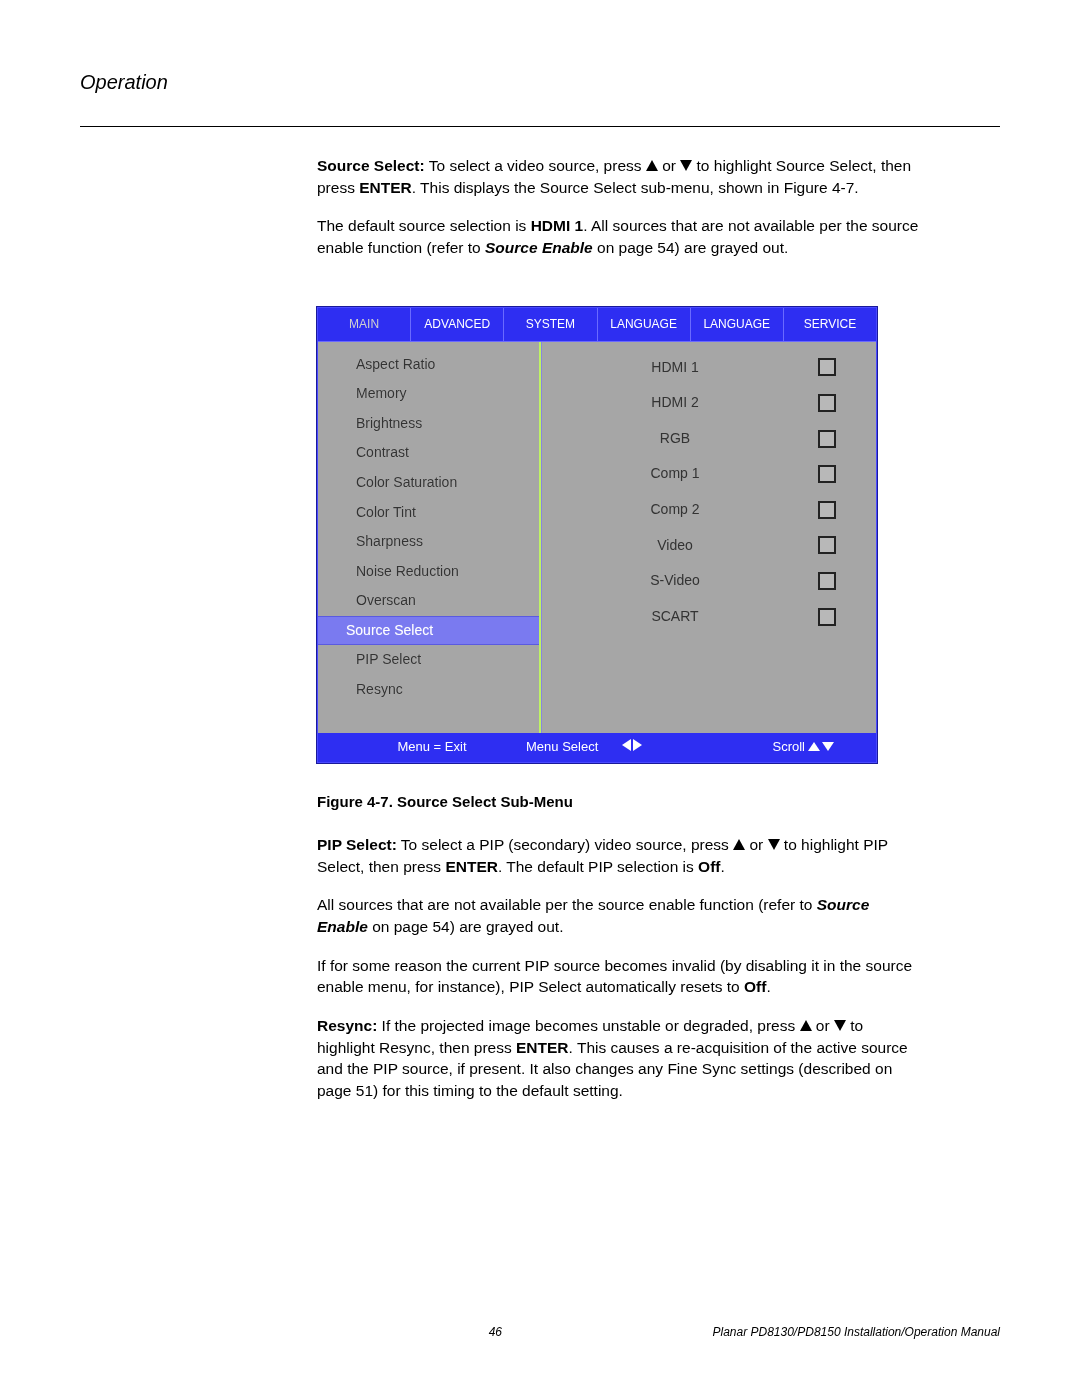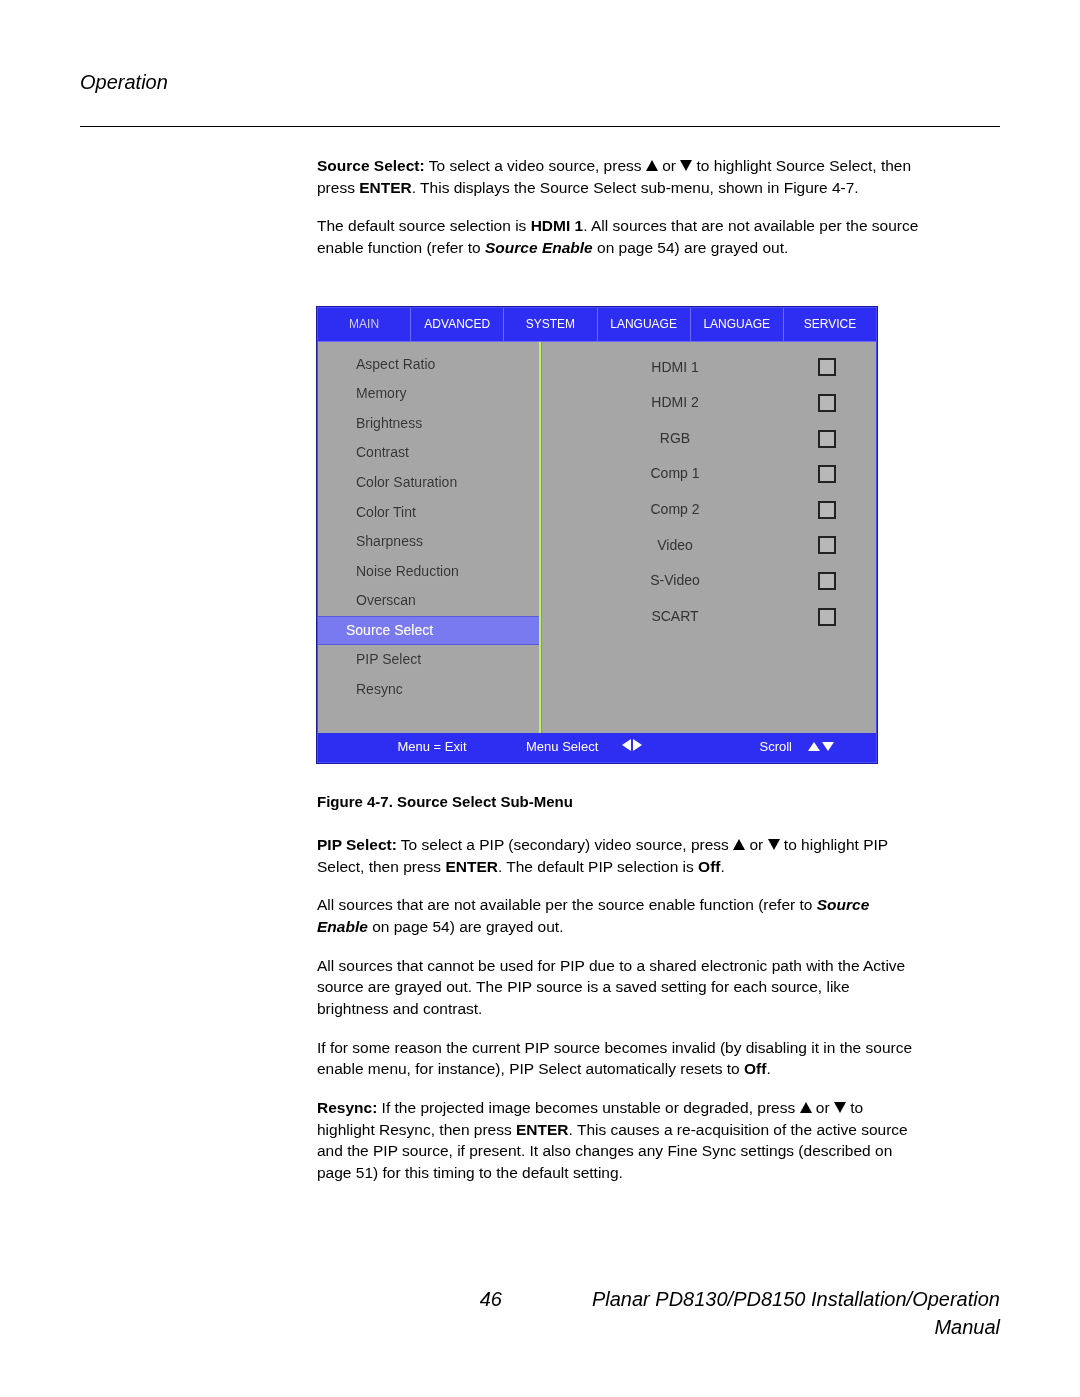--- a/index.html
+++ b/index.html
@@ -134,21 +134,21 @@
     display: flex;
     background: #2e2ef2;
     color: #fff;
     font-size: 13px;
     padding: 5px 12px 6px 20px;
     align-items: center;
     text-align: center;
   }
   .osd-footer-left { flex: 0 0 188px; }
   .osd-footer-mid { flex: 1; display: flex; align-items: center; gap: 24px; }
-  .osd-footer-right { display: flex; align-items: center; gap: 16px; padding-right: 30px;}
+  .osd-footer-right { display: flex; align-items: center; gap: 3px; padding-right: 30px;}
   .ftri-lr {
     display: inline-block;
     position: relative;
   }
   .ftri-left {
     width: 0; height: 0;
     border-top: 6px solid transparent;
     border-bottom: 6px solid transparent;
     border-right: 9px solid #fff;
     display: inline-block;
@@ -180,21 +180,21 @@
     font-weight: bold;
     font-size: 15px;
     margin-bottom: 22px;
   }
   .footer {
     position: absolute;
     bottom: 56px;
     left: 80px;
     right: 80px;
     font-style: italic;
-    font-size: 20px;
+    font-size: 12px;
     display: flex;
   }
   .footer-pagenum {
     flex: 0 0 470px;
     text-align: right;
     padding-right: 48px;
   }
   .footer-title {
     flex: 1;
     text-align: right;
@@ -293,21 +293,20 @@
   <div class="fig-caption">Figure 4-7. Source Select Sub-Menu</div>
 
   <p class="para">
     <span class="bold">PIP Select:</span><span> To select a PIP (secondary) video source, press </span><span class="tri tri-up"></span><span> or </span><span class="tri tri-down"></span><span> to highlight PIP Select, then press </span><span class="bold">ENTER</span><span>. The default PIP selection is </span><span class="bold">Off</span><span>.</span>
   </p>
 
   <p class="para">
     <span>All sources that are not available per the source enable function (refer to </span><span class="boldit">Source Enable</span><span> on page 54) are grayed out.</span>
   </p>
 
-  <p class="para">All sources that cannot be used for PIP due to a shared electronic path with the Active source are grayed out. The PIP source is a saved setting for each source, like brightness and contrast.</p>
 
   <p class="para">
     <span>If for some reason the current PIP source becomes invalid (by disabling it in the source enable menu, for instance), PIP Select automatically resets to </span><span class="bold">Off</span><span>.</span>
   </p>
 
   <p class="para">
     <span class="bold">Resync:</span><span> If the projected image becomes unstable or degraded, press </span><span class="tri tri-up"></span><span> or </span><span class="tri tri-down"></span><span> to highlight Resync, then press </span><span class="bold">ENTER</span><span>. This causes a re-acquisition of the active source and the PIP source, if present. It also changes any Fine Sync settings (described on page 51) for this timing to the default setting.</span>
   </p>
 
 </div>

